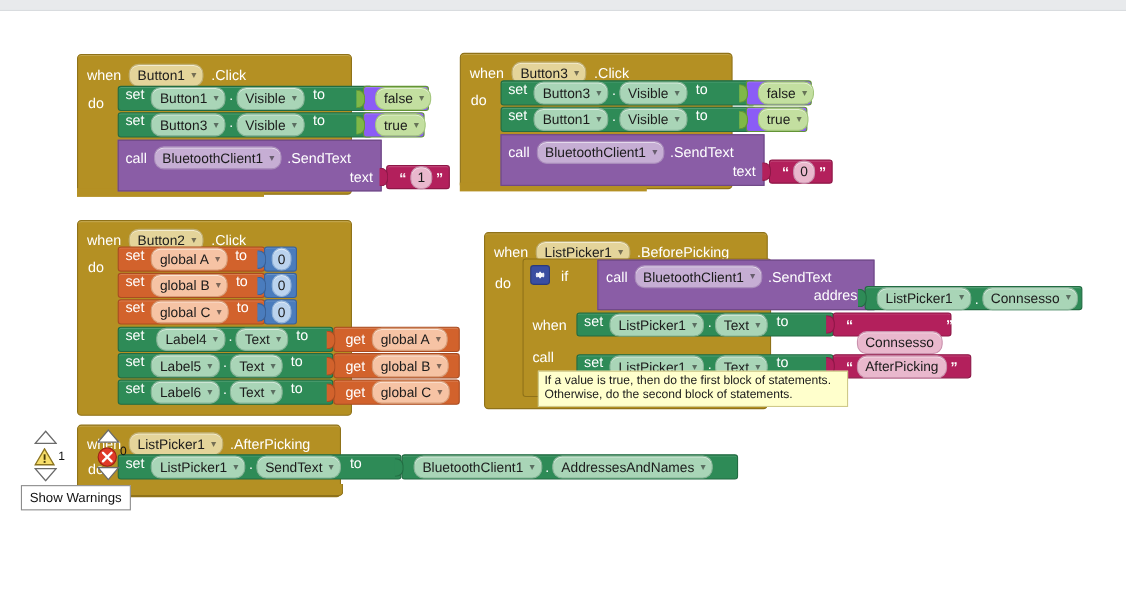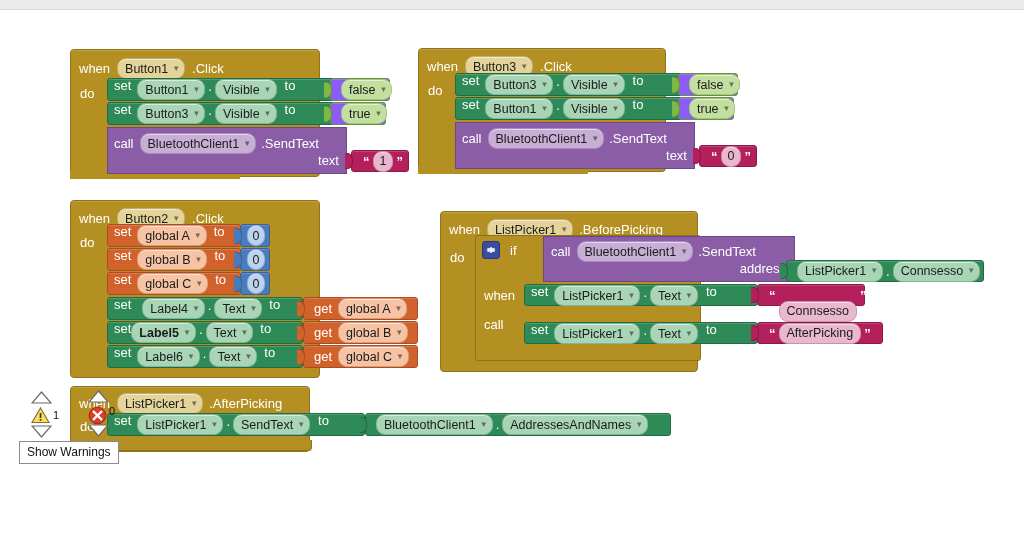--- a/index.html
+++ b/index.html
@@ -315,21 +315,21 @@
     <div class="plug" style="background:#D2622C;border:1px solid #a94c21;border-left:none;left:-7px;"></div>
     <span class="lbl">get</span>
     <span class="fld f-orange" style="margin-left:6px;">
       <span>global A</span>
         <span class="car">▼</span>
     </span>
   </div>
 
   <div class="stmt s-setter" style="left:107px;top:321px;width:196px;height:23px;">
     <span class="lbl">set</span>
-    <span class="fld f-green" style="font-weight:bold;">
+    <span class="fld f-green" style="margin-left:6px;">
       <span>Label5</span>
         <span class="car">▼</span>
     </span>
     <span class="dot">.</span>
     <span class="fld f-green">
       <span>Text</span>
         <span class="car">▼</span>
     </span>
     <span class="lbl" style="margin-left:7px;">to</span>
   </div>
@@ -459,20 +459,22 @@
   </div>
   <div class="val v-text" style="left:757px;top:322px;width:126px;height:22px;padding:0 5px 0 8px;">
     <div class="plug" style="background:#B3205C;border:1px solid #8d1747;border-left:none;left:-7px;"></div>
     <span class="quote">“</span>
     <span class="fld f-text" style="padding:1px 7px;">
       <span>AfterPicking</span>
     </span>
     <span class="quote">”</span>
   </div>
 
+  <div class="tip" style="left:489px;top:337px;width:270px;">If a value is true, then do the first block of statements.
+Otherwise, do the second block of statements.</div>
 
   <div class="blk evt" style="left:70px;top:386px;width:240px;height:66px;">
     <div class="row" style="left:8px;top:6px;">
       <span class="kw">when</span>
       <span class="fld f-evt" style="margin-left:7px;">
         <span>ListPicker1</span>
           <span class="car">▼</span>
       </span>
       <span class="kw" style="margin-left:6px;">.AfterPicking</span>
     </div>

